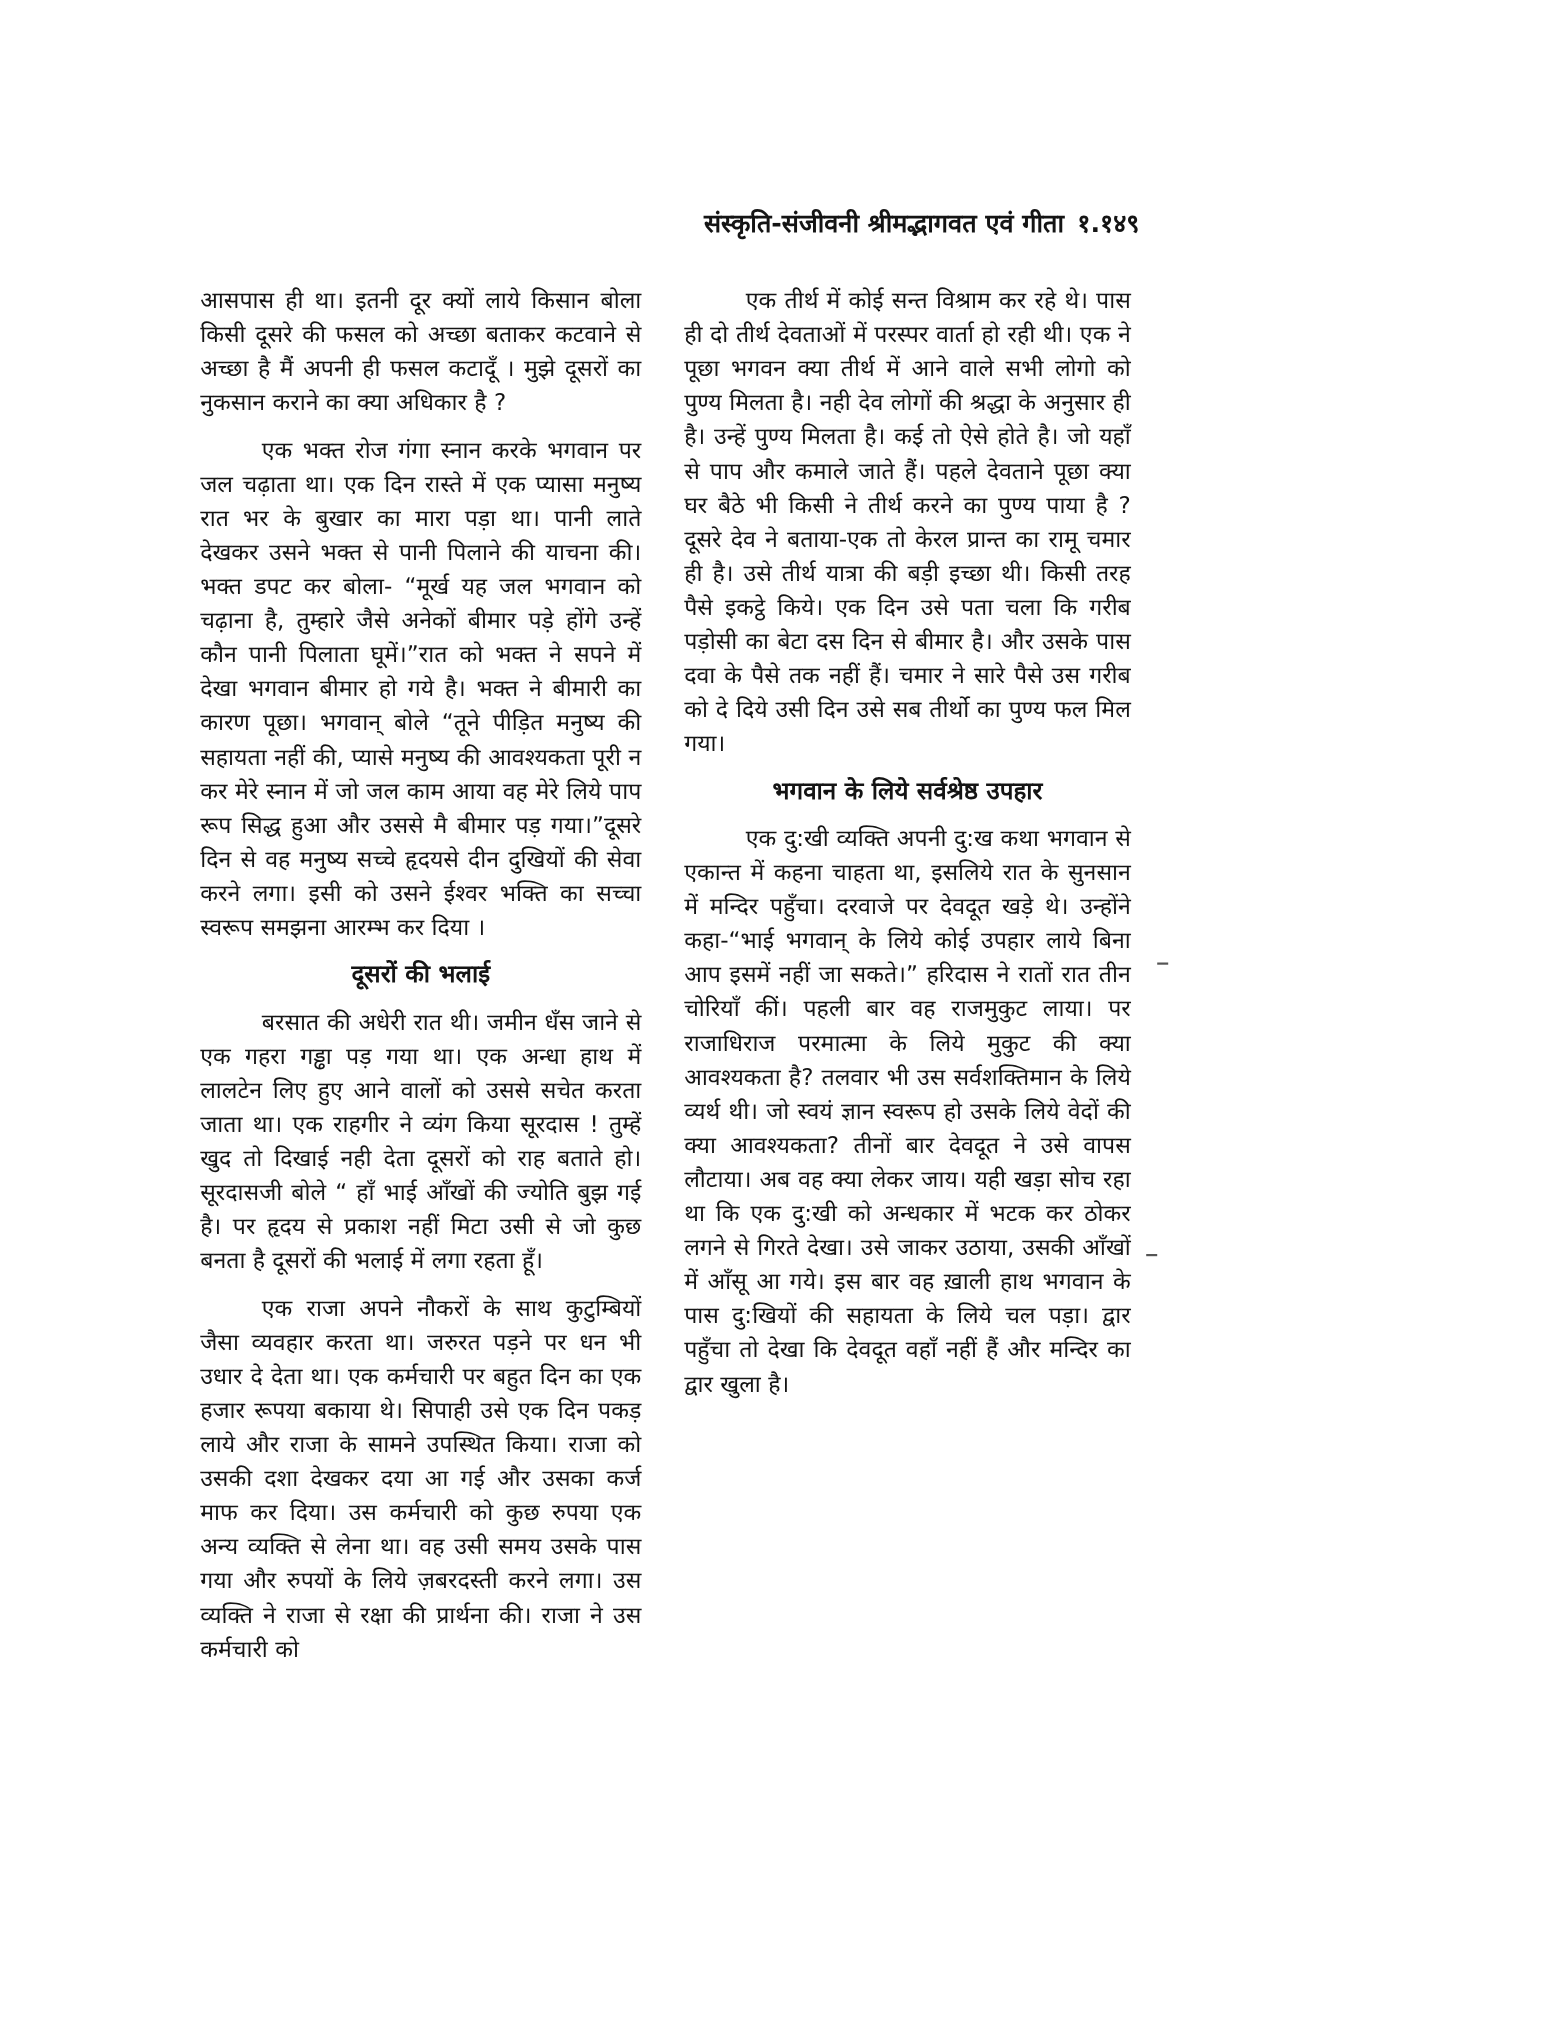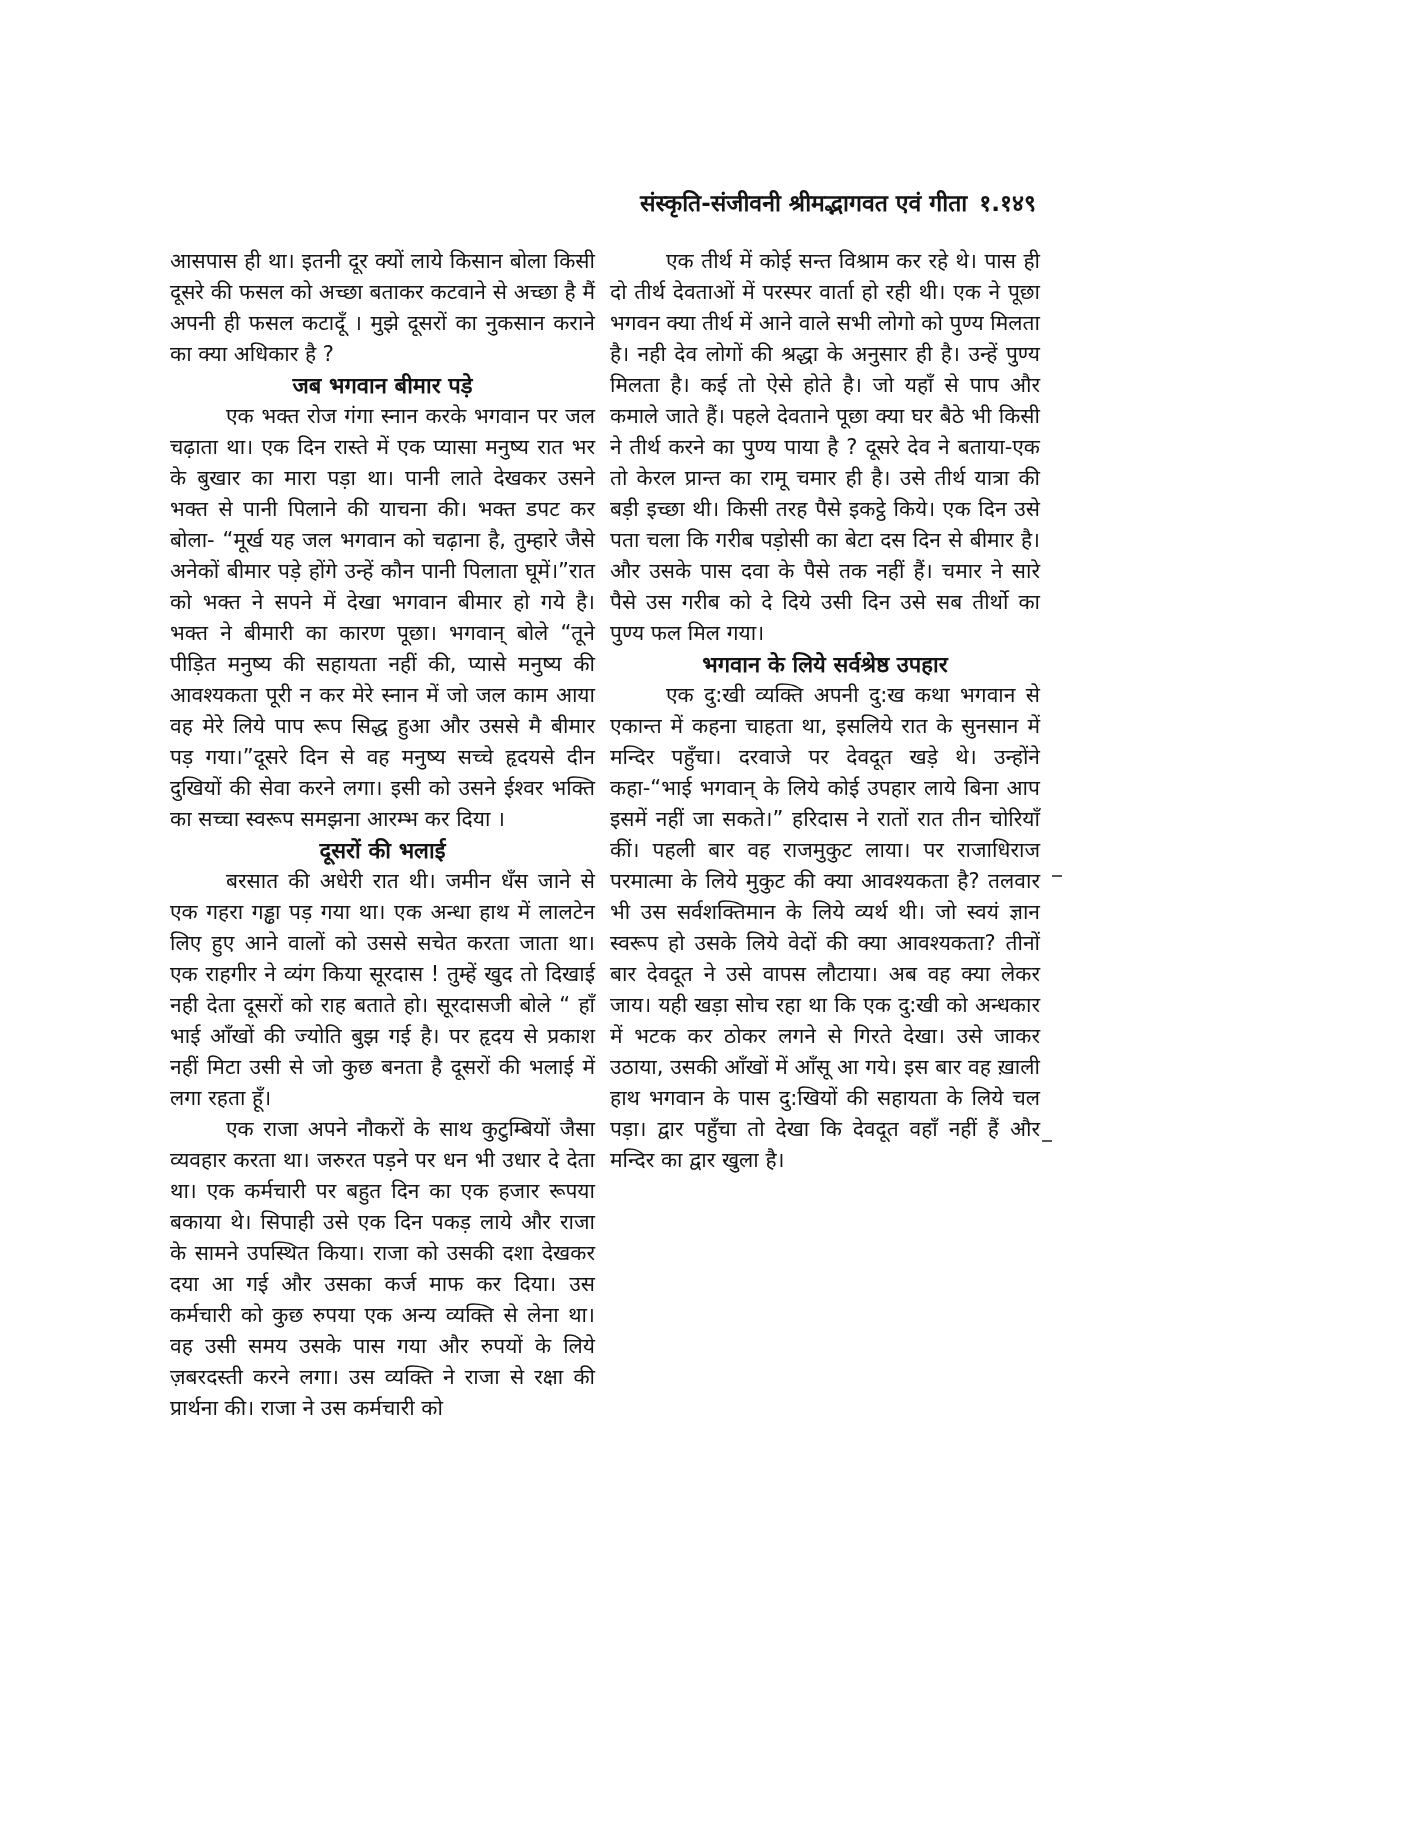--- a/index.html
+++ b/index.html
@@ -10,40 +10,39 @@
   .header {
     position: absolute; top: 186px; left: 640px; width: 560px;
     font-size: 23px; font-weight: bold; white-space: nowrap;
   }
   .header .page-num { margin-left: 4px; }
   .col {
     position: absolute; top: 246px; font-size: 21px; line-height: 31px;
   }
   .col.left { left: 170px; width: 425px; }
   .col.right { left: 610px; width: 430px; }
-  .col p { margin: 0; text-align: justify; }
+  .col p { margin: 12px; text-align: justify; }
   .col p.indent { text-indent: 56px; }
   .col h3 {
     margin: 0; font-size: 22px; font-weight: bold; text-align: center; line-height: 31px;
   }
   .margin-mark {
     position: absolute; width: 10px; height: 2px; background: #555;
   }
 </style>
 </head>
 <body>
 
 <div class="header">
   <span>संस्कृति-संजीवनी श्रीमद्भागवत एवं गीता</span>
   <span class="page-num">१.१४९</span>
 </div>
 
 <div class="col left">
   <p>आसपास ही था। इतनी दूर क्यों लाये किसान बोला किसी दूसरे की फसल को अच्छा बताकर कटवाने से अच्छा है मैं अपनी ही फसल कटादूँ । मुझे दूसरों का नुकसान कराने का क्या अधिकार है ?</p>
-  <h3>जब भगवान बीमार पड़े</h3>
   <p class="indent">एक भक्त रोज गंगा स्नान करके भगवान पर जल चढ़ाता था। एक दिन रास्ते में एक प्यासा मनुष्य रात भर के बुखार का मारा पड़ा था। पानी लाते देखकर उसने भक्त से पानी पिलाने की याचना की। भक्त डपट कर बोला- “मूर्ख यह जल भगवान को चढ़ाना है, तुम्हारे जैसे अनेकों बीमार पड़े होंगे उन्हें कौन पानी पिलाता घूमें।”रात को भक्त ने सपने में देखा भगवान बीमार हो गये है। भक्त ने बीमारी का कारण पूछा। भगवान् बोले “तूने पीड़ित मनुष्य की सहायता नहीं की, प्यासे मनुष्य की आवश्यकता पूरी न कर मेरे स्नान में जो जल काम आया वह मेरे लिये पाप रूप सिद्ध हुआ और उससे मै बीमार पड़ गया।”दूसरे दिन से वह मनुष्य सच्चे हृदयसे दीन दुखियों की सेवा करने लगा। इसी को उसने ईश्वर भक्ति का सच्चा स्वरूप समझना आरम्भ कर दिया ।</p>
   <h3>दूसरों की भलाई</h3>
   <p class="indent">बरसात की अधेरी रात थी। जमीन धँस जाने से एक गहरा गड्ढा पड़ गया था। एक अन्धा हाथ में लालटेन लिए हुए आने वालों को उससे सचेत करता जाता था। एक राहगीर ने व्यंग किया सूरदास ! तुम्हें खुद तो दिखाई नही देता दूसरों को राह बताते हो। सूरदासजी बोले “ हाँ भाई आँखों की ज्योति बुझ गई है। पर हृदय से प्रकाश नहीं मिटा उसी से जो कुछ बनता है दूसरों की भलाई में लगा रहता हूँ।</p>
   <p class="indent">एक राजा अपने नौकरों के साथ कुटुम्बियों जैसा व्यवहार करता था। जरुरत पड़ने पर धन भी उधार दे देता था। एक कर्मचारी पर बहुत दिन का एक हजार रूपया बकाया थे। सिपाही उसे एक दिन पकड़ लाये और राजा के सामने उपस्थित किया। राजा को उसकी दशा देखकर दया आ गई और उसका कर्ज माफ कर दिया। उस कर्मचारी को कुछ रुपया एक अन्य व्यक्ति से लेना था। वह उसी समय उसके पास गया और रुपयों के लिये ज़बरदस्ती करने लगा। उस व्यक्ति ने राजा से रक्षा की प्रार्थना की। राजा ने उस कर्मचारी को</p>
 </div>
 
 <div class="col right">
   <p class="indent">एक तीर्थ में कोई सन्त विश्राम कर रहे थे। पास ही दो तीर्थ देवताओं में परस्पर वार्ता हो रही थी। एक ने पूछा भगवन क्या तीर्थ में आने वाले सभी लोगो को पुण्य मिलता है। नही देव लोगों की श्रद्धा के अनुसार ही है। उन्हें पुण्य मिलता है। कई तो ऐसे होते है। जो यहाँ से पाप और कमाले जाते हैं। पहले देवताने पूछा क्या घर बैठे भी किसी ने तीर्थ करने का पुण्य पाया है ? दूसरे देव ने बताया-एक तो केरल प्रान्त का रामू चमार ही है। उसे तीर्थ यात्रा की बड़ी इच्छा थी। किसी तरह पैसे इकट्ठे किये। एक दिन उसे पता चला कि गरीब पड़ोसी का बेटा दस दिन से बीमार है। और उसके पास दवा के पैसे तक नहीं हैं। चमार ने सारे पैसे उस गरीब को दे दिये उसी दिन उसे सब तीर्थो का पुण्य फल मिल गया।</p>
   <h3>भगवान के लिये सर्वश्रेष्ठ उपहार</h3>
   <p class="indent">एक दु:खी व्यक्ति अपनी दु:ख कथा भगवान से एकान्त में कहना चाहता था, इसलिये रात के सुनसान में मन्दिर पहुँचा। दरवाजे पर देवदूत खड़े थे। उन्होंने कहा-“भाई भगवान् के लिये कोई उपहार लाये बिना आप इसमें नहीं जा सकते।” हरिदास ने रातों रात तीन चोरियाँ कीं। पहली बार वह राजमुकुट लाया। पर राजाधिराज परमात्मा के लिये मुकुट की क्या आवश्यकता है? तलवार भी उस सर्वशक्तिमान के लिये व्यर्थ थी। जो स्वयं ज्ञान स्वरूप हो उसके लिये वेदों की क्या आवश्यकता? तीनों बार देवदूत ने उसे वापस लौटाया। अब वह क्या लेकर जाय। यही खड़ा सोच रहा था कि एक दु:खी को अन्धकार में भटक कर ठोकर लगने से गिरते देखा। उसे जाकर उठाया, उसकी आँखों में आँसू आ गये। इस बार वह ख़ाली हाथ भगवान के पास दु:खियों की सहायता के लिये चल पड़ा। द्वार पहुँचा तो देखा कि देवदूत वहाँ नहीं हैं और मन्दिर का द्वार खुला है।</p>

